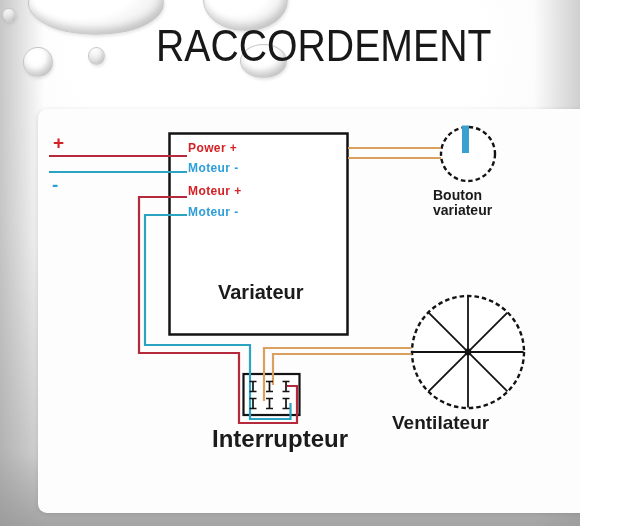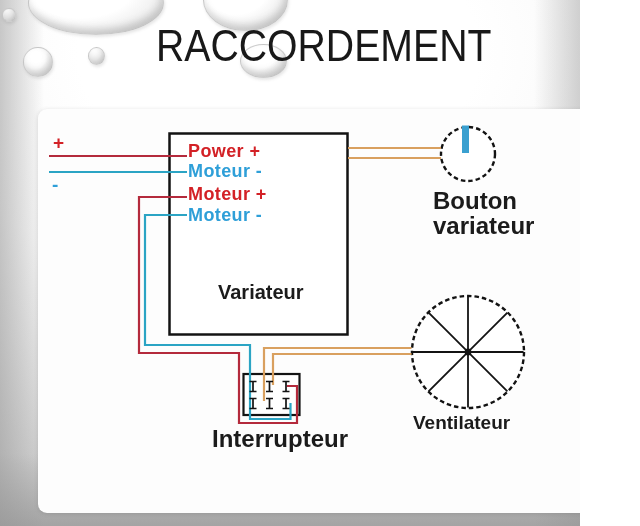--- a/index.html
+++ b/index.html
@@ -31,21 +31,21 @@
   }
   .canvas{
     position:absolute;left:38px;top:109px;width:574px;height:404px;
     background:#fdfdfd;border-radius:9px;
     box-shadow:0 1px 4px rgba(90,90,90,.22);
   }
   .overlay{position:absolute;left:0;top:0;width:640px;height:526px;}
   .lbl{position:absolute;font-weight:bold;color:#1b1b1b;white-space:nowrap;line-height:1.05;}
   .lbl-red{color:var(--red-text);}
   .lbl-blue{color:var(--blue-text);}
-  .port{font-size:18px;letter-spacing:.4px;}
+  .port{font-size:12px;letter-spacing:.4px;}
   .wire{fill:none;stroke-width:2.2;}
   .wire-red{stroke:var(--red-wire);}
   .wire-blue{stroke:var(--blue-wire);}
   .wire-orange{stroke:var(--orange-wire);}
   .outline{stroke:var(--outline);fill:#ffffff;}
   .dashed{stroke-dasharray:4.5 3;}
   .spoke{stroke:var(--outline);stroke-width:1.8;fill:none;}
   .pin{stroke:var(--outline);stroke-width:1.7;fill:none;}
   .smudge{position:absolute;left:318px;top:186px;width:12px;height:24px;background:#f6efc2;opacity:.55;}
 </style>
@@ -114,24 +114,24 @@
   <div class="lbl lbl-red" style="left:53px;top:133px;font-size:19px;">+</div>
   <div class="lbl lbl-blue" style="left:52px;top:175px;font-size:19px;">-</div>
 
   <div class="lbl lbl-red port" style="left:188px;top:142px;">Power +</div>
   <div class="lbl lbl-blue port" style="left:188px;top:162px;">Moteur -</div>
   <div class="lbl lbl-red port" style="left:188px;top:185px;">Moteur +</div>
   <div class="lbl lbl-blue port" style="left:188px;top:206px;">Moteur -</div>
 
   <div class="lbl" style="left:218px;top:282px;font-size:20px;">Variateur</div>
 
-  <div class="lbl" style="left:433px;top:188px;font-size:24px;">
+  <div class="lbl" style="left:433px;top:188px;font-size:14px;">
     <div>Bouton</div>
     <div>variateur</div>
   </div>
 
-  <div class="lbl" style="left:413px;top:413px;font-size:19px;">Ventilateur</div>
+  <div class="lbl" style="left:392px;top:413px;font-size:19px;">Ventilateur</div>
 
   <div class="lbl" style="left:212px;top:426px;font-size:24px;line-height:1.08;">
     <div>Interrupteur</div>
   </div>
 
 </div>
 
 </body></html>

